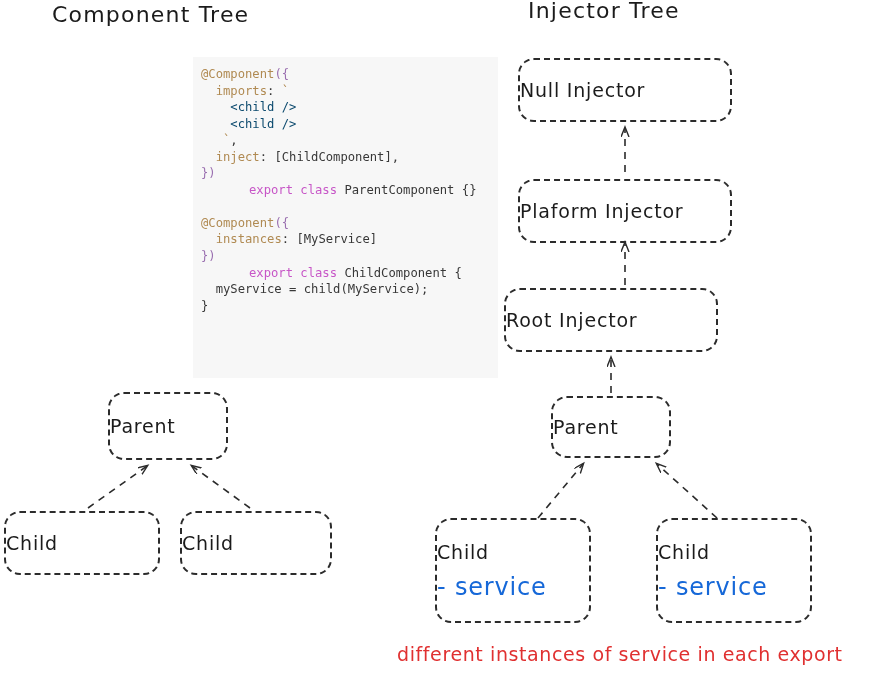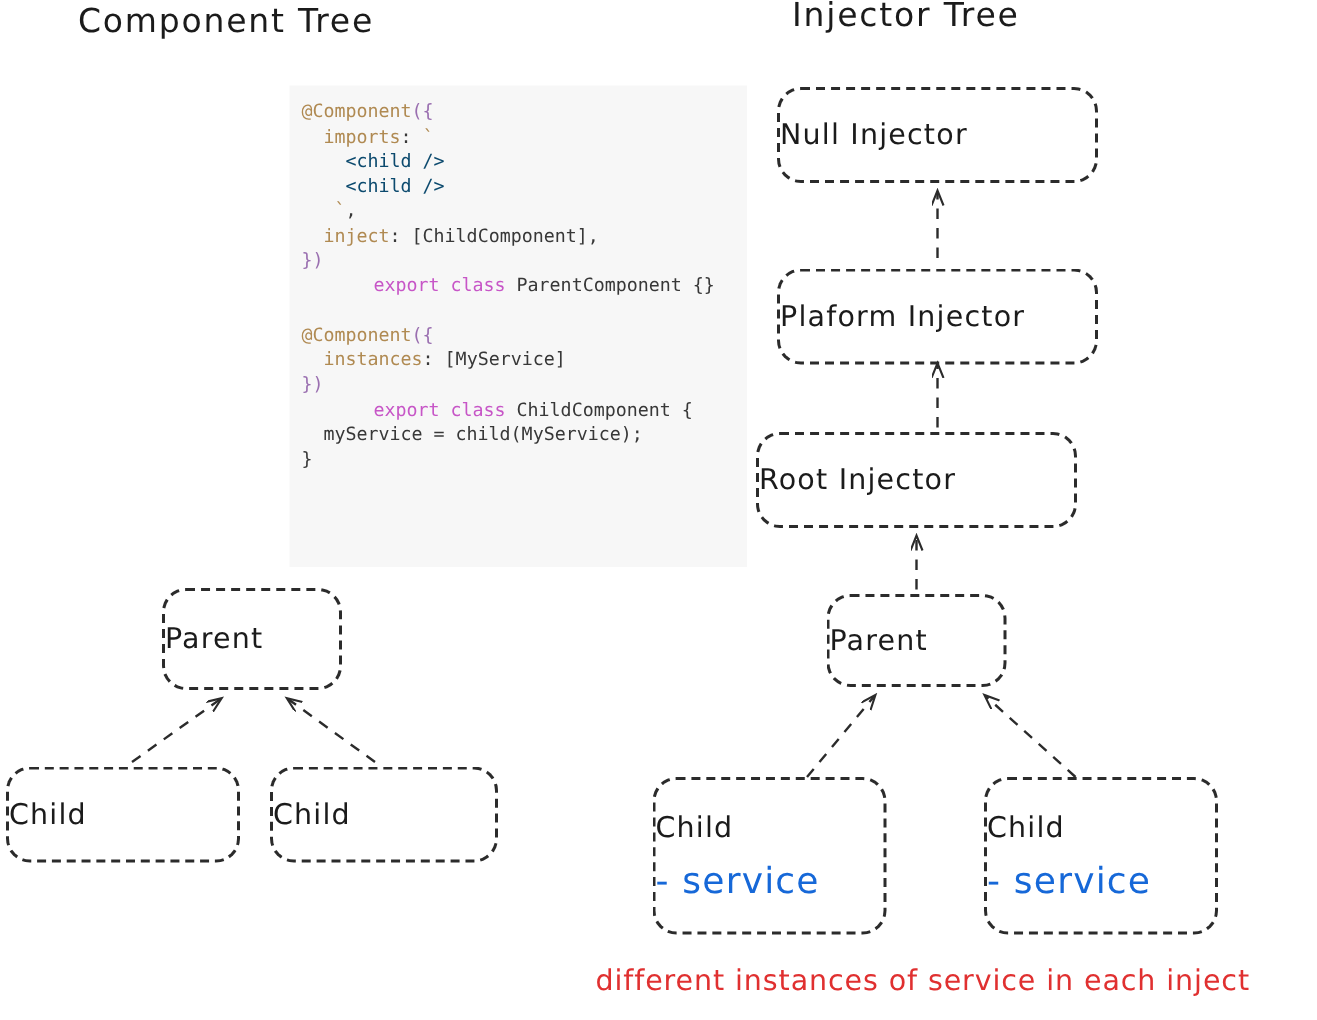--- a/index.html
+++ b/index.html
@@ -156,21 +156,21 @@
   <div class="node hand" style="left:435px; top:518px; width:156px; height:105px;">
     <span>Child</span>
     <span class="sub">- service</span>
   </div>
 
   <div class="node hand" style="left:656px; top:518px; width:156px; height:105px;">
     <span>Child</span>
     <span class="sub">- service</span>
   </div>
 
-  <div id="caption-note" class="hand">different instances of service in each inject</div>
+  <div id="caption-note" class="hand">different instances of service in each export</div>
 
   <svg id="arrows" viewBox="0 0 878 680">
     <defs>
       <marker id="ah" markerWidth="12" markerHeight="12" refX="9" refY="4" orient="auto" markerUnits="userSpaceOnUse">
         <path d="M0,0 L10,4 L0,8" fill="none" stroke="#2b2b2b" stroke-width="1.4"></path>
       </marker>
     </defs>
 
     <line x1="88" y1="508" x2="147" y2="466" stroke="#2b2b2b" stroke-width="1.6" stroke-dasharray="7 6" marker-end="url(#ah)"></line>
 

